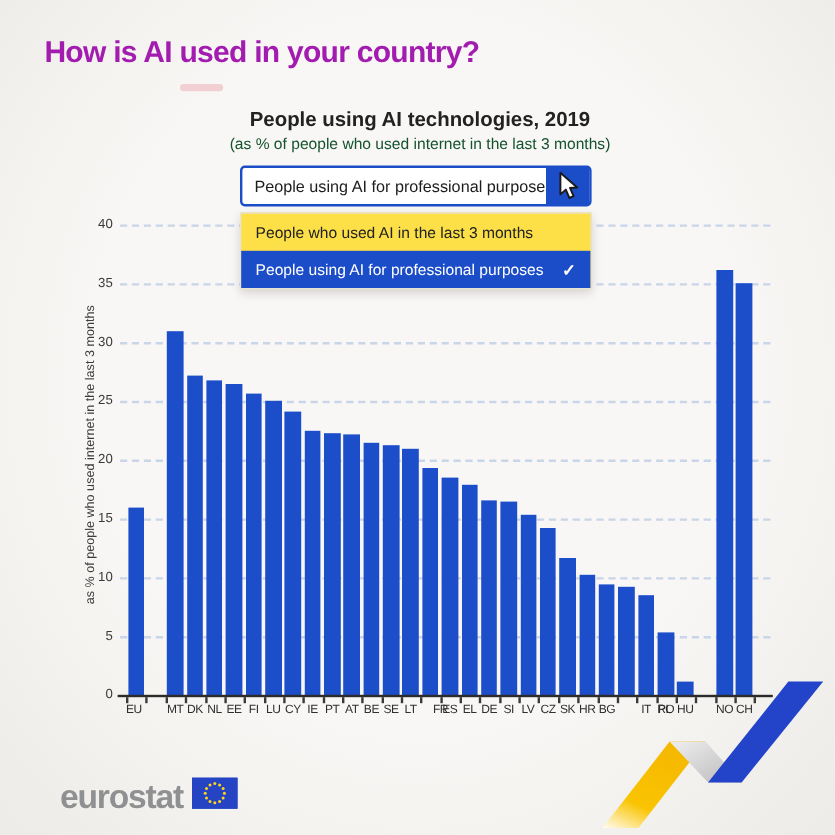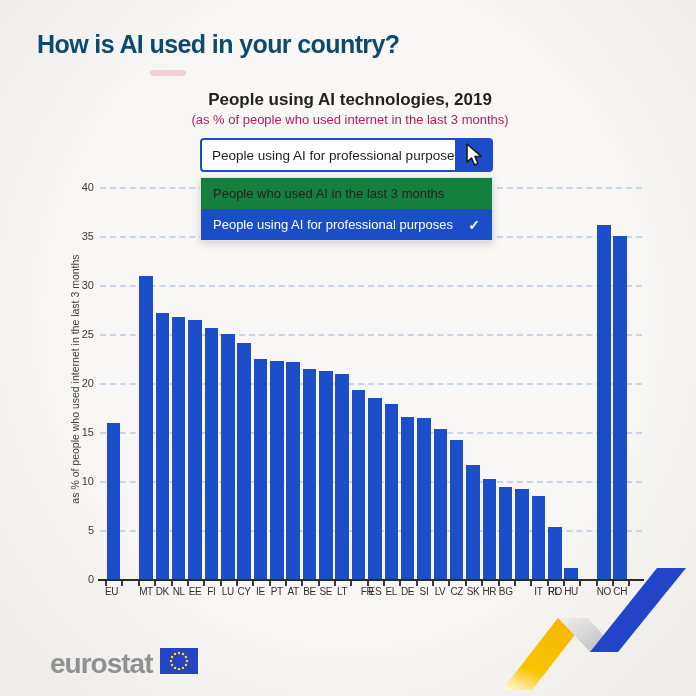--- a/index.html
+++ b/index.html
@@ -4,37 +4,37 @@
 <style>
   html,body{margin:0;padding:0;}
   body{
     width:696px;height:696px;overflow:hidden;position:relative;
     font-family:"Liberation Sans",sans-serif;
     background:radial-gradient(ellipse at 50% 45%, #f8f7f5 55%, #edebe7 100%);
   }
   .abs{position:absolute;}
   
   .page-title{
-    left:37px;top:30px;font-size:25px;font-weight:700;color:#0c4a6e;
+    left:37px;top:30px;font-size:25px;font-weight:700;color:#a21caf;
     letter-spacing:-0.6px;
   }
   .title-mark{left:150px;top:70px;width:36px;height:6px;background:#f0c6c9;border-radius:3px;opacity:.8;}
   
   .chart-title{left:100px;top:90px;width:500px;text-align:center;font-size:17px;font-weight:700;color:#222;}
-  .chart-subtitle{left:100px;top:112px;width:500px;text-align:center;font-size:13px;color:#be185d;}
+  .chart-subtitle{left:100px;top:112px;width:500px;text-align:center;font-size:13px;color:#14532d;}
   
   .dd-select{
     left:200px;top:138px;width:293px;height:34px;background:#fff;
     border:2px solid #1b4dc9;border-radius:4px;display:flex;align-items:stretch;
     box-sizing:border-box;z-index:30;
   }
   .dd-value{flex:1;display:flex;align-items:center;padding-left:10px;font-size:13.5px;color:#1d1d1d;white-space:nowrap;overflow:hidden;}
   .dd-btn{width:36px;background:#1b4dc9;border-radius:0 1px 1px 0;display:flex;align-items:center;justify-content:center;position:relative;}
   .dd-panel{
-    left:200px;top:177px;width:293px;background:#15803d;z-index:29;
+    left:200px;top:177px;width:293px;background:#fde047;z-index:29;
     border:1px solid #e3e3e3;box-shadow:0 3px 8px rgba(0,0,0,.15);box-sizing:border-box;
   }
   .dd-row{height:31px;display:flex;align-items:center;padding:0 12px;font-size:13px;color:#222;justify-content:space-between;cursor:pointer;}
   .dd-row.sel{background:#1b4dc9;color:#fff;font-weight:400;}
   .dd-check{font-size:14px;font-weight:700;}
   
   #plot-area{left:0;top:0;width:696px;height:696px;}
   .gridline{position:absolute;border-top:2px dashed #c9d5e8;height:0;z-index:1;}
   .ytick-label{position:absolute;width:30px;text-align:right;font-size:11px;color:#3a3a3a;z-index:2;}
   .bar{position:absolute;background:#1d4ec9;z-index:3;}

